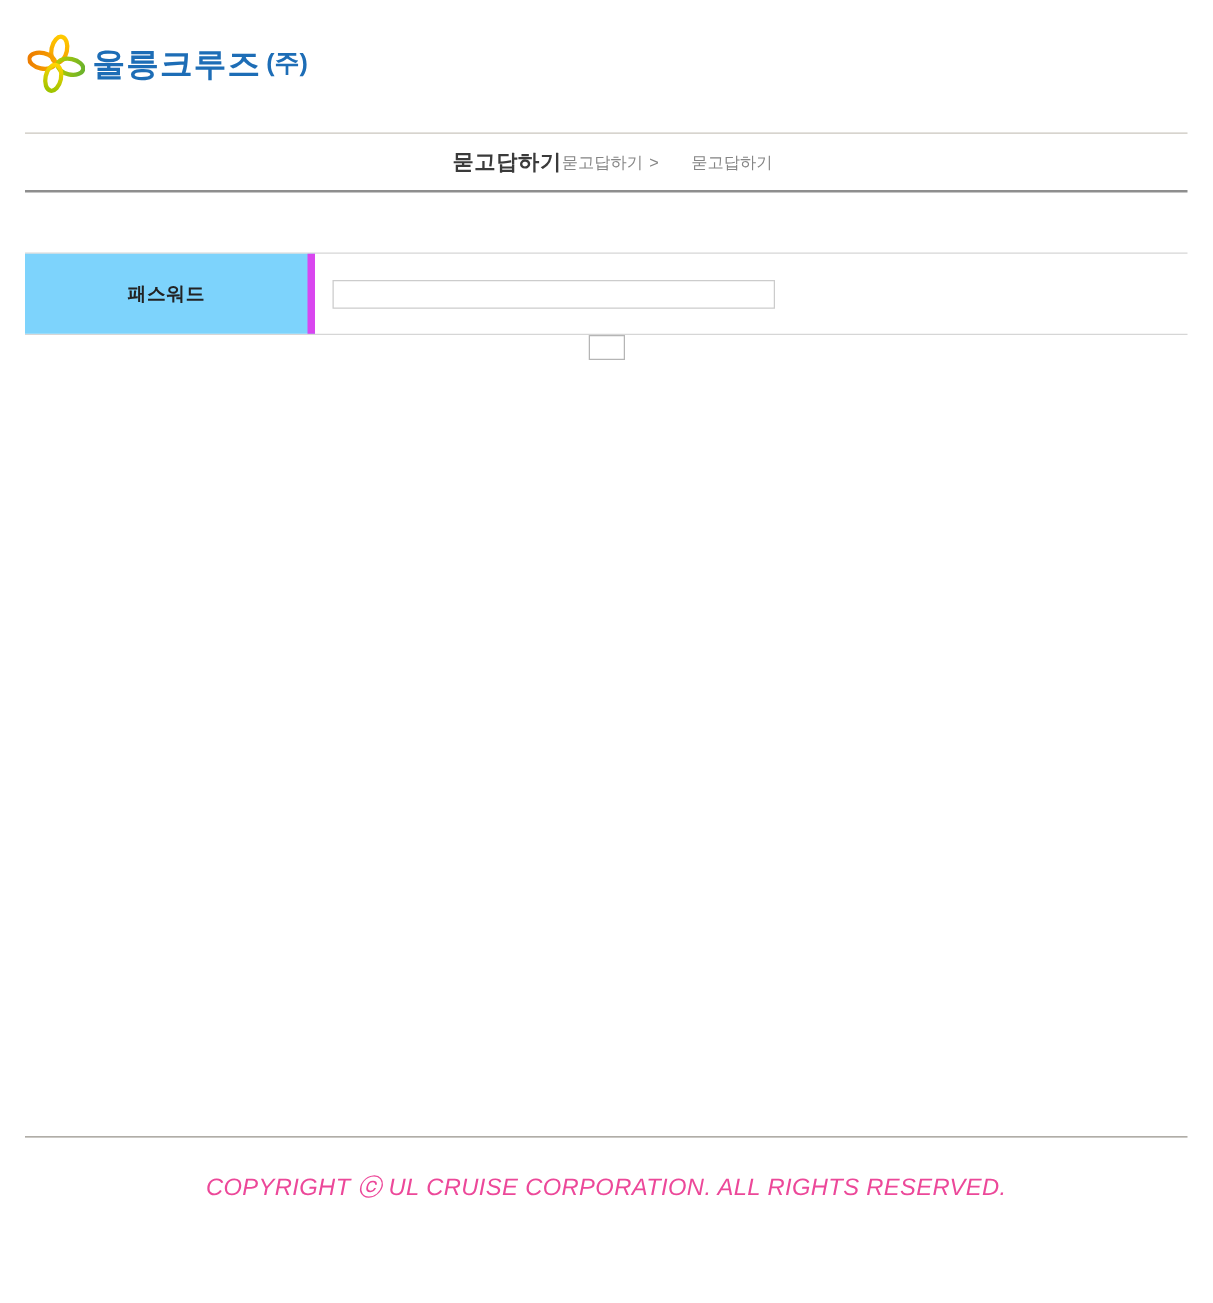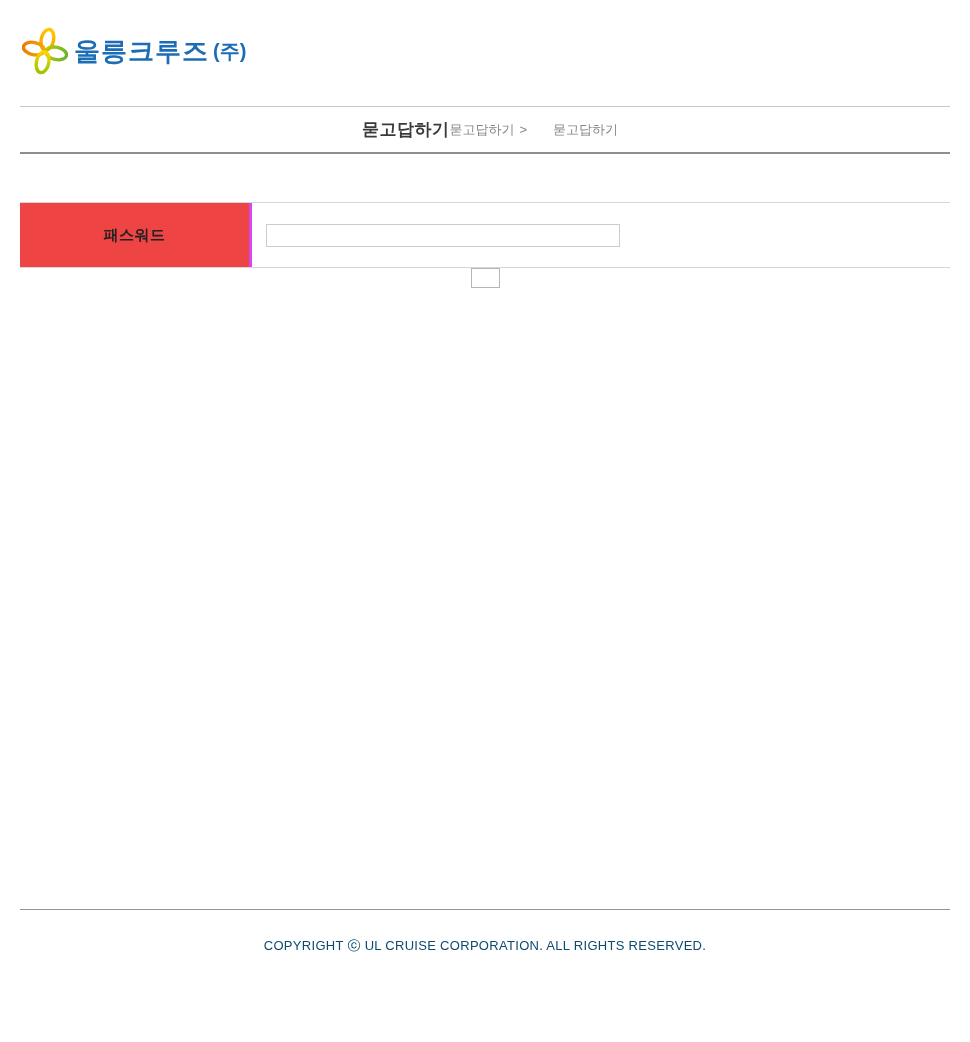--- a/index.html
+++ b/index.html
@@ -69,22 +69,22 @@
   
   .board-table {
     margin-top:48px;
     display:flex;
     height:66px;
     border-top:1px solid #d6d6d6;
     border-bottom:1px solid #d6d6d6;
   }
   .cell-label {
     width:232px;
-    background:#ef4444;
-    border-right:3px solid #d946ef;
+    background:#7dd3fc;
+    border-right:6px solid #d946ef;
     display:flex;
     align-items:center;
     justify-content:center;
     font-size:15px;
     font-weight:bold;
     color:#222222;
     letter-spacing:0.5px;
   }
   .cell-field {
     flex:1;
@@ -119,23 +119,24 @@
   .footer {
     position:absolute;
     left:20px;
     right:20px;
     top:909px;
     border-top:1px solid #97938b;
   }
   .copyright {
     padding-top:27px;
     text-align:center;
-    font-size:13px;
-    color:#0c4a6e;
+    font-size:19px;
+    color:#ec4899;
     letter-spacing:0.3px;
+    font-style:italic;
   }
 </style>
 </head>
 <body>
 
 <div class="page">
 
   <div class="logo-row">
     <svg class="logo-icon" viewBox="0 0 46 48" aria-hidden="true">
       <defs>

